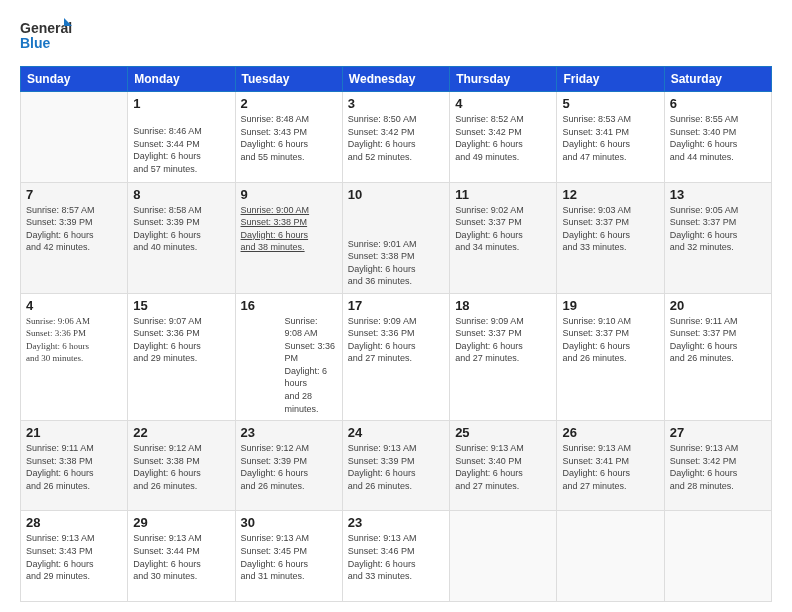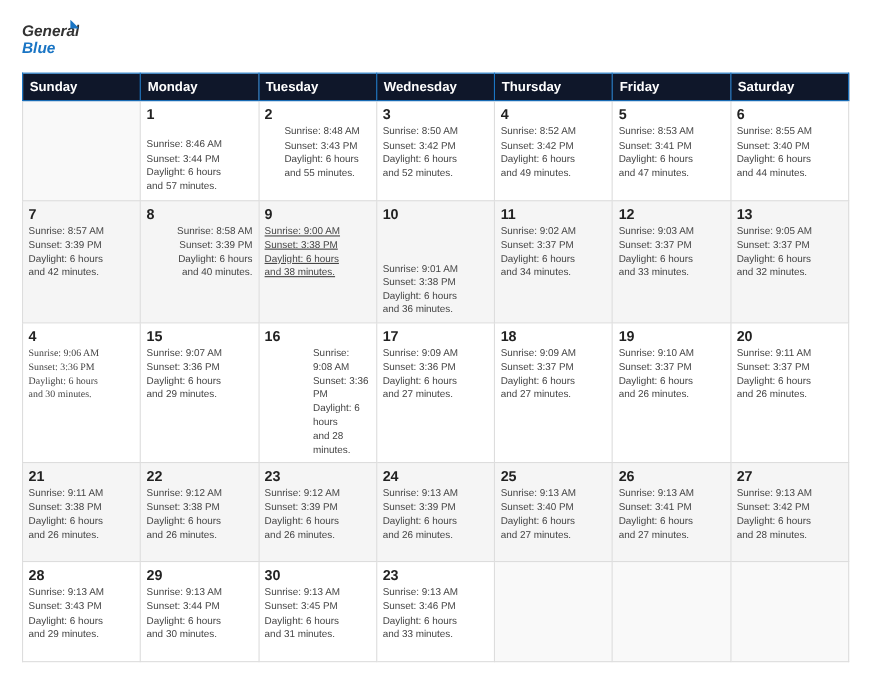--- a/index.html
+++ b/index.html
@@ -20,21 +20,20 @@
     .header {
       display: flex;
       justify-content: space-between;
       align-items: flex-start;
       margin-bottom: 12px;
     }
     .logo {
       display: flex;
       align-items: flex-end;
       gap: 4px;
-      font-style: italic;
     }
     .title-block {
       text-align: right;
     }
     .month-title {
       font-size: 32px;
       font-weight: bold;
       color: #333;
       line-height: 1.1;
     }
@@ -43,21 +42,21 @@
       color: #555;
     }
     .calendar {
       flex: 1;
       border: 1px solid #ccc;
       border-collapse: collapse;
       width: 100%;
       table-layout: fixed;
     }
     .calendar th {
-      background-color: #0f172a;
+      background-color: #1d4ed8;
       color: #fff;
       font-size: 12px;
       font-weight: bold;
       padding: 5px 6px;
       text-align: left;
       border: 1px solid #1a75c4;
     }
     .calendar td {
       vertical-align: top;
       padding: 4px 5px;
@@ -121,21 +120,21 @@
           <td class="empty-cell"></td>
           <td>
             <span class="day-num">1</span>
             <div class="cell-text" style="white-space: pre-line; margin-top: 14px;">Sunrise: 8:46 AM
 Sunset: 3:44 PM
 Daylight: 6 hours
 and 57 minutes.</div>
           </td>
           <td>
             <span class="day-num">2</span>
-            <div class="cell-text" style="white-space: pre-line; margin-left: 18px;">Sunrise: 8:48 AM
+            <div class="cell-text" style="white-space: pre-line;">Sunrise: 8:48 AM
 Sunset: 3:43 PM
 Daylight: 6 hours
 and 55 minutes.</div>
           </td>
           <td>
             <span class="day-num">3</span>
             <div class="cell-text" style="white-space: pre-line;">Sunrise: 8:50 AM
 Sunset: 3:42 PM
 Daylight: 6 hours
 and 52 minutes.</div>
@@ -165,21 +164,21 @@
         <tr>
           <td>
             <span class="day-num">7</span>
             <div class="cell-text" style="white-space: pre-line;">Sunrise: 8:57 AM
 Sunset: 3:39 PM
 Daylight: 6 hours
 and 42 minutes.</div>
           </td>
           <td>
             <span class="day-num">8</span>
-            <div class="cell-text" style="white-space: pre-line; text-align: right;">Sunrise: 8:58 AM
+            <div class="cell-text" style="white-space: pre-line;">Sunrise: 8:58 AM
 Sunset: 3:39 PM
 Daylight: 6 hours
 and 40 minutes.</div>
           </td>
           <td>
             <span class="day-num">9</span>
             <div class="cell-text" style="white-space: pre-line; text-decoration: underline;">Sunrise: 9:00 AM
 Sunset: 3:38 PM
 Daylight: 6 hours
 and 38 minutes.</div>

